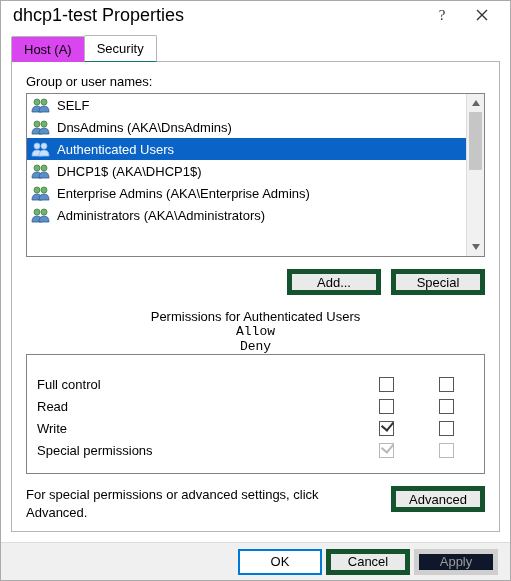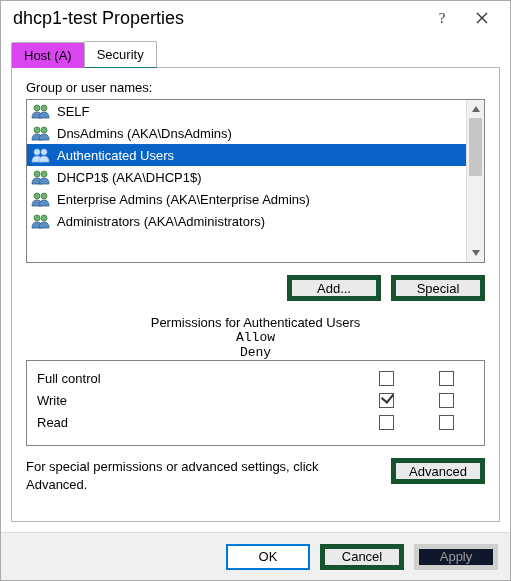--- a/index.html
+++ b/index.html
@@ -25,31 +25,31 @@
 .scroll .arrow { height:18px; display:flex; align-items:center; justify-content:center; color:#555; }
 .scroll .thumb { position:absolute; left:2px; right:2px; top:18px; height:58px; background:#c6c6c6; border-radius:1px; }
 .btnrow { display:flex; justify-content:flex-end; gap:10px; margin:12px 0 6px 0; }
 .btn { min-width:84px; height:26px; border:5px solid #14532d; background:#eaeaea; display:inline-flex; align-items:center; justify-content:center; padding:0 10px; color:#000; }
 .btn.wide { min-width:94px; }
 .btn.default { border:2px solid #0078d7; background:#fff; }
 .btn.disabled { color:#9b9b9b; background:#0f172a; border-color:#cfcfcf; }
 .perm-header { display:flex; align-items:center; margin-top:8px;flex-direction:column; }
 .perm-header .ph-label { flex:1; }
 .perm-header .col { width:60px; text-align:center;font-family:Liberation Mono, monospace; }
-.perm-box { border:1px solid #838383; padding:6px 8px 12px 10px; }
+.perm-box { border:1px solid #838383; padding:18px 8px 12px 10px; }
 .perm-row { display:flex; align-items:center; height:22px; }
 .perm-row .name { flex:1; }
 .perm-row .col { width:60px; text-align:center; }
 .cb { width:15px; height:15px; border:1px solid #555; display:inline-block; position:relative; background:#fff; vertical-align:middle; }
 .cb.checked::after { content:""; position:absolute; left:2px; top:-1px; width:9px; height:6px; border-left:2px solid #333; border-bottom:2px solid #333; transform:rotate(-50deg); }
 .cb.disabled { border-color:#b9b9b9; }
 .cb.disabled.checked::after { border-color:#b9b9b9; }
 .advrow { display:flex; align-items:flex-start; gap:14px; margin-top:12px; }
 .advrow .txt { flex:1; line-height:1.35; }
-.footer { height:48px; background:#f0f0f0; border-top:1px solid #dcdcdc; display:flex; align-items:center; justify-content:flex-end; gap:10px; padding:0 12px; }
+.footer { height:48px; background:#f0f0f0; border-top:1px solid #dcdcdc; display:flex; align-items:center; justify-content:flex-end; gap:4px; padding:0 12px; }
 </style>
 </head>
 <body>
 
 <div class="window">
   <div class="titlebar">
     <div class="title">dhcp1-test Properties</div>
     <div class="help">?</div>
     <div class="close">
       <svg width="12" height="12" viewBox="0 0 12 12">
@@ -150,28 +150,33 @@
         <div class="col">Deny</div>
       </div>
 
       <div class="perm-box" id="perm-box">
           <div class="perm-row">
             <div class="name">Full control</div>
             <div class="col"><span class="cb"></span></div>
             <div class="col"><span class="cb"></span></div>
           </div>
           <div class="perm-row">
+            <div class="name">Read</div>
+            <div class="col"><span class="cb"></span></div>
+            <div class="col"><span class="cb"></span></div>
+          </div>
+          <div class="perm-row">
             <div class="name">Write</div>
             <div class="col"><span class="cb checked"></span></div>
             <div class="col"><span class="cb"></span></div>
           </div>
           <div class="perm-row">
-            <div class="name">Read</div>
-            <div class="col"><span class="cb"></span></div>
-            <div class="col"><span class="cb"></span></div>
+            <div class="name">Special permissions</div>
+            <div class="col"><span class="cb checked disabled"></span></div>
+            <div class="col"><span class="cb disabled"></span></div>
           </div>
         </div>
 
       <div class="advrow">
         <div class="txt">For special permissions or advanced settings, click Advanced.</div>
         <div class="btn wide">Advanced</div>
       </div>
     </div>
   </div>
 

